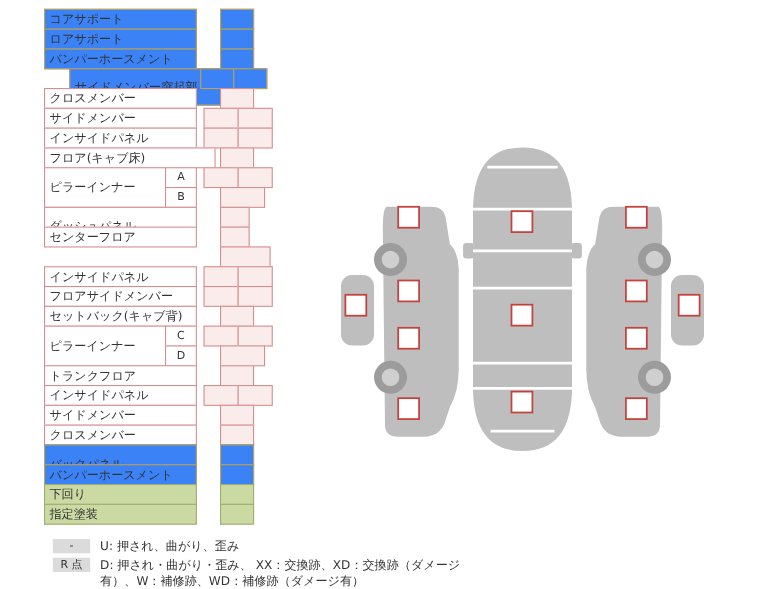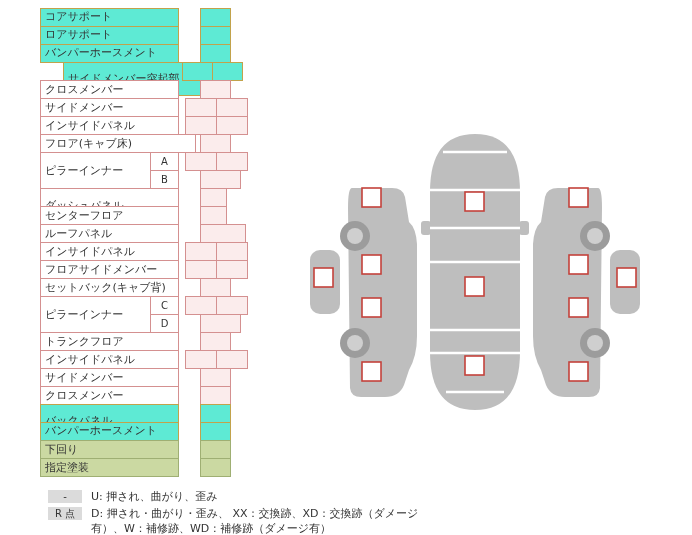--- a/index.html
+++ b/index.html
@@ -4,21 +4,21 @@
 <style>
   html,body{margin:0;padding:0;}
   body{width:692px;height:535px;background:#ffffff;font-family:"DejaVu Sans","Liberation Sans",sans-serif;}
   .screen{position:relative;width:692px;height:535px;background:#ffffff;overflow:hidden;}
 
   #parts-table{position:absolute;left:40px;top:8px;width:215px;height:472px;}
   .cell{position:absolute;box-sizing:border-box;border:1px solid #D49090;font-size:11px;color:#333;display:flex;align-items:center;line-height:1;white-space:nowrap;overflow:hidden;}
   .cell.label{padding-left:4px;}
   .cell.sub,.cell.value{justify-content:center;}
   .cell.sub{font-size:10px;}
-  .yellow{background:#5eead4;border-color:#C2A24B;font-family:Liberation Mono, monospace;}
+  .yellow{background:#3b82f6;border-color:#C2A24B;}
   .pink{border-color:#D49090;}
   .pink.label,.pink.sub{background:#FFFFFF;}
   .pink.value{background:#FBECEC;}
   .green{background:#CBD9A2;border-color:#9FAF73;}
 
   #car-diagram{position:absolute;left:300px;top:125px;}
 
   .legend{position:absolute;left:48px;top:489px;font-size:11px;color:#333;}
   .legend-row{display:flex;align-items:flex-start;margin-bottom:2px;}
   .legend-key{background:#DBDBDB;min-width:34px;text-align:center;font-size:10px;line-height:13px;margin-right:9px;margin-top:1px;flex:0 0 auto;}
@@ -52,21 +52,20 @@
       <div class="cell label pink" style="left: 0px; top: 144px; width: 111px; height: 37px;">ピラーインナー</div>
       <div class="cell sub pink" style="left: 110px; top: 144px; width: 29px; height: 19px;">A</div>
       <div class="cell value pink" style="left: 145px; top: 144px; width: 32px; height: 19px;"></div>
       <div class="cell value pink" style="left: 176px; top: 144px; width: 32px; height: 19px;"></div>
       <div class="cell sub pink" style="left: 110px; top: 162px; width: 29px; height: 19px;">B</div>
       <div class="cell value pink" style="left: 160px; top: 162px; width: 41px; height: 19px;"></div>
       <div class="cell label pink" style="left: 0px; top: 180px; width: 139px; height: 35px;">ダッシュパネル</div>
       <div class="cell value pink" style="left: 160px; top: 180px; width: 27px; height: 19px;"></div>
       <div class="cell label pink" style="left: 0px; top: 198px; width: 139px; height: 19px;">センターフロア</div>
       <div class="cell value pink" style="left: 160px; top: 198px; width: 27px; height: 19px;"></div>
-      <div class="cell label pink" style="left: 0px; top: 216px; width: 139px; height: 19px;">ルーフパネル</div>
       <div class="cell value pink" style="left: 160px; top: 216px; width: 46px; height: 19px;"></div>
       <div class="cell label pink" style="left: 0px; top: 234px; width: 139px; height: 19px;">インサイドパネル</div>
       <div class="cell value pink" style="left: 145px; top: 234px; width: 32px; height: 19px;"></div>
       <div class="cell value pink" style="left: 176px; top: 234px; width: 32px; height: 19px;"></div>
       <div class="cell label pink" style="left: 0px; top: 252px; width: 139px; height: 19px;">フロアサイドメンバー</div>
       <div class="cell value pink" style="left: 145px; top: 252px; width: 32px; height: 19px;"></div>
       <div class="cell value pink" style="left: 176px; top: 252px; width: 32px; height: 19px;"></div>
       <div class="cell label pink" style="left: 0px; top: 270px; width: 139px; height: 19px;">セットバック(キャブ背)</div>
       <div class="cell value pink" style="left: 160px; top: 270px; width: 31px; height: 19px;"></div>
       <div class="cell label pink" style="left: 0px; top: 288px; width: 111px; height: 37px;">ピラーインナー</div>

